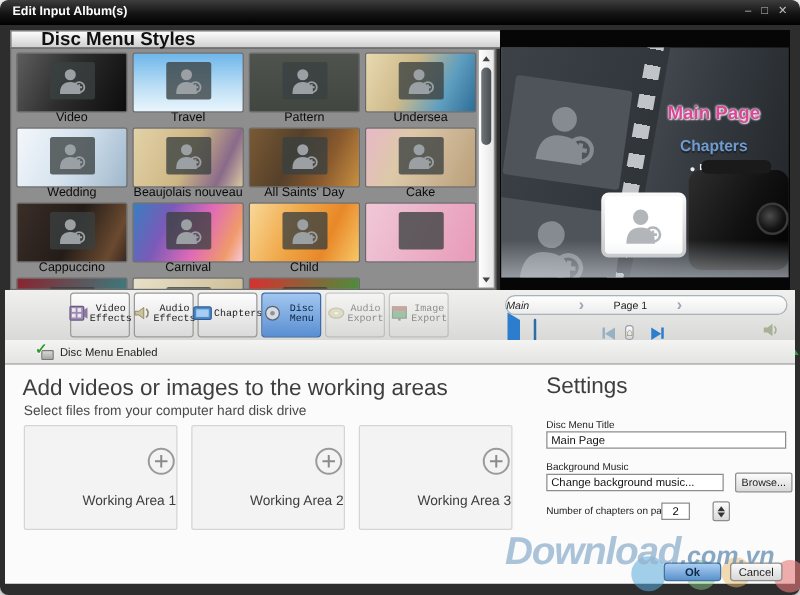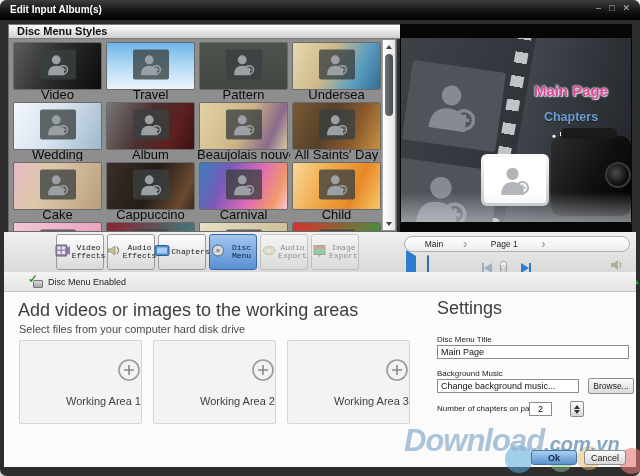--- a/index.html
+++ b/index.html
@@ -6,28 +6,28 @@
   body { background:#ffffff; font-family:"Liberation Sans", sans-serif; }
   #window { position:relative; width:640px; height:476px; background:#2d2d2d; border-radius:7px; overflow:hidden; box-shadow:0 2px 8px rgba(0,0,0,.5); }
 
   
   .titlebar { position:absolute; left:0; top:0; right:0; height:20px; background:linear-gradient(#3d3d3d,#141414 55%,#000); border-radius:7px 7px 0 0; }
   .title-text { position:absolute; left:10px; top:4px; font-size:10px; font-weight:bold; color:#fff; }
   .win-controls { position:absolute; right:10px; top:3px; display:flex; gap:8px; color:#bdbdbd; font-size:9px; }
   .win-controls span { cursor:default; }
 
   
-  .styles-header { position:absolute; left:8px; top:24px; width:399px; height:15px; background:linear-gradient(#fdfdfd,#cfcfcf); border:1px solid #7b7b7b; font-size:11px; font-weight:bold; color:#101010; line-height:13px; padding-left:8px; }
+  .styles-header { position:absolute; left:8px; top:24px; width:399px; height:15px; background:linear-gradient(#fdfdfd,#cfcfcf); border:1px solid #7b7b7b; font-size:15px; font-weight:bold; color:#101010; line-height:13px; padding-left:24px; }
   .styles-list { position:absolute; left:8px; top:39px; width:389px; height:193px; background:#8e8e8e; border:1px solid #6a6a6a; border-top:none; overflow:hidden; }
   .t-grid { position:absolute; left:2px; top:4px; width:374px; display:grid; grid-template-columns:repeat(4,93px); row-gap:2px; }
   .t-item { width:93px; }
   .t-img { width:87px; height:46px; margin:0 auto; position:relative; border-radius:1px; overflow:hidden; box-shadow:0 0 0 1px rgba(0,0,0,.25); }
   .t-slate { position:absolute; left:50%; top:50%; transform:translate(-50%,-55%); width:36px; height:30px; background:rgba(58,64,64,.78); border-radius:2px; display:flex; align-items:center; justify-content:center; }
   .t-slate svg { width:26px; height:24px; }
-  .t-label { text-align:center; font-size:13px; color:#0a0a0a; height:12px; line-height:12px; white-space:nowrap; overflow:hidden; }
+  .t-label { text-align:center; font-size:10px; color:#0a0a0a; height:12px; line-height:12px; white-space:nowrap; overflow:hidden; }
 
   
   .vscroll { position:absolute; right:1px; top:1px; bottom:1px; width:13px; background:linear-gradient(90deg,#ffffff,#e6e6e6); border-left:1px solid #aaa; }
   .vs-arrow { position:absolute; left:0; width:12px; height:11px; display:flex; align-items:center; justify-content:center; }
   .vs-up { top:1px; } .vs-down { bottom:1px; }
   .tri-up-s { width:0; height:0; border-left:3px solid transparent; border-right:3px solid transparent; border-bottom:4px solid #444; }
   .tri-dn-s { width:0; height:0; border-left:3px solid transparent; border-right:3px solid transparent; border-top:4px solid #444; }
   .vs-thumb { position:absolute; left:2px; top:14px; width:8px; height:62px; border-radius:4px; background:linear-gradient(90deg,#70757a,#474c51); }
 
   
@@ -54,21 +54,21 @@
   .camcorder { position:absolute; right:0; bottom:2px; width:150px; height:92px; }
   .cam-body { position:absolute; right:0; top:8px; width:80px; height:80px; border-radius:10px; background:linear-gradient(120deg,#2e2e2e,#101010 55%,#000); }
   .cam-handle { position:absolute; right:14px; top:0; width:56px; height:11px; border-radius:5px; background:#1a1a1a; }
   .cam-lens { position:absolute; right:0px; top:34px; width:26px; height:26px; border-radius:50%; border:2px solid #3a3a3a; background:radial-gradient(circle at 40% 40%, #4d4d4d 0%, #151515 55%, #000 100%); }
   .cam-screen { position:absolute; left:0; top:26px; width:68px; height:52px; border-radius:6px; background:linear-gradient(#fbfbfb,#c6c6c6); padding:3px; }
   .cam-screen-inner { width:100%; height:100%; background:#ffffff; border-radius:3px; display:flex; align-items:center; justify-content:center; }
   .cam-screen-inner svg { width:58%; }
 
   
   .nav-bar { position:absolute; left:404px; top:236px; width:226px; height:16px; background:linear-gradient(#ffffff,#ececec); border:1px solid #a8b2ba; border-radius:8px; display:flex; align-items:center; font-size:8.5px; color:#1c1c1c; }
-  .nav-tab1 { width:58px; text-align:center; } .nav-tab2 { width:74px; text-align:center; }
+  .nav-tab1 { width:58px; text-align:left;font-style:italic; } .nav-tab2 { width:74px; text-align:center; }
   .nav-chev { font-size:13px; line-height:10px; color:#9aa8b4; font-weight:bold; }
   .controls { position:absolute; left:400px; right:4px; top:255px; height:16px; }
   .ctl { position:absolute; top:1px; cursor:default; }
   .play-tri { width:0; height:0; border-top:6px solid transparent; border-bottom:6px solid transparent; border-left:10px solid #2c7dce; }
   .stop-sq { width:12px; height:11px; background:linear-gradient(#67b4e4,#2f86c4); border:1px solid #2a6ea8; border-radius:2px; }
   .bar-v { display:inline-block; width:2px; height:9px; vertical-align:middle; }
   .tri-l { display:inline-block; width:0; height:0; border-top:5px solid transparent; border-bottom:5px solid transparent; vertical-align:middle; }
   .tri-r { display:inline-block; width:0; height:0; border-top:5px solid transparent; border-bottom:5px solid transparent; vertical-align:middle; }
   .c-gray { background:#98b2c4; } .c-gray-t { border-right:8px solid #98b2c4; }
   .c-blue { background:#2c7dce; } .c-blue-t { border-left:8px solid #2c7dce; }
@@ -191,33 +191,20 @@
             <span class="t-slate">
               <svg viewBox="0 0 44 40">
                 <circle cx="19" cy="12" r="7.5" fill="#9aa0a4"></circle>
                 <path d="M5 38 Q5 22 19 22 Q33 22 33 38 Z" fill="#9aa0a4"></path>
                 <circle cx="31" cy="29" r="7" fill="none" stroke="#9aa0a4" stroke-width="2.5"></circle>
                 <path d="M31 25 V33 M27 29 H35" stroke="#9aa0a4" stroke-width="2.5"></path>
               </svg>
             </span>
           </div>
           <div class="t-label">Wedding</div>
-        </div>
-        <div class="t-item">
-          <div class="t-img" style="background: linear-gradient(115deg, rgb(118, 118, 118) 0%, rgb(74, 48, 48) 45%, rgb(94, 31, 31) 75%, rgb(58, 18, 18) 100%);">
-            <span class="t-slate">
-              <svg viewBox="0 0 44 40">
-                <circle cx="19" cy="12" r="7.5" fill="#9aa0a4"></circle>
-                <path d="M5 38 Q5 22 19 22 Q33 22 33 38 Z" fill="#9aa0a4"></path>
-                <circle cx="31" cy="29" r="7" fill="none" stroke="#9aa0a4" stroke-width="2.5"></circle>
-                <path d="M31 25 V33 M27 29 H35" stroke="#9aa0a4" stroke-width="2.5"></path>
-              </svg>
-            </span>
-          </div>
-          <div class="t-label">Album</div>
         </div>
         <div class="t-item">
           <div class="t-img" style="background: linear-gradient(115deg, rgb(227, 210, 168) 0%, rgb(205, 182, 132) 50%, rgb(138, 106, 138) 80%, rgb(216, 200, 160) 100%);">
             <span class="t-slate">
               <svg viewBox="0 0 44 40">
                 <circle cx="19" cy="12" r="7.5" fill="#9aa0a4"></circle>
                 <path d="M5 38 Q5 22 19 22 Q33 22 33 38 Z" fill="#9aa0a4"></path>
                 <circle cx="31" cy="29" r="7" fill="none" stroke="#9aa0a4" stroke-width="2.5"></circle>
                 <path d="M31 25 V33 M27 29 H35" stroke="#9aa0a4" stroke-width="2.5"></path>
               </svg>

